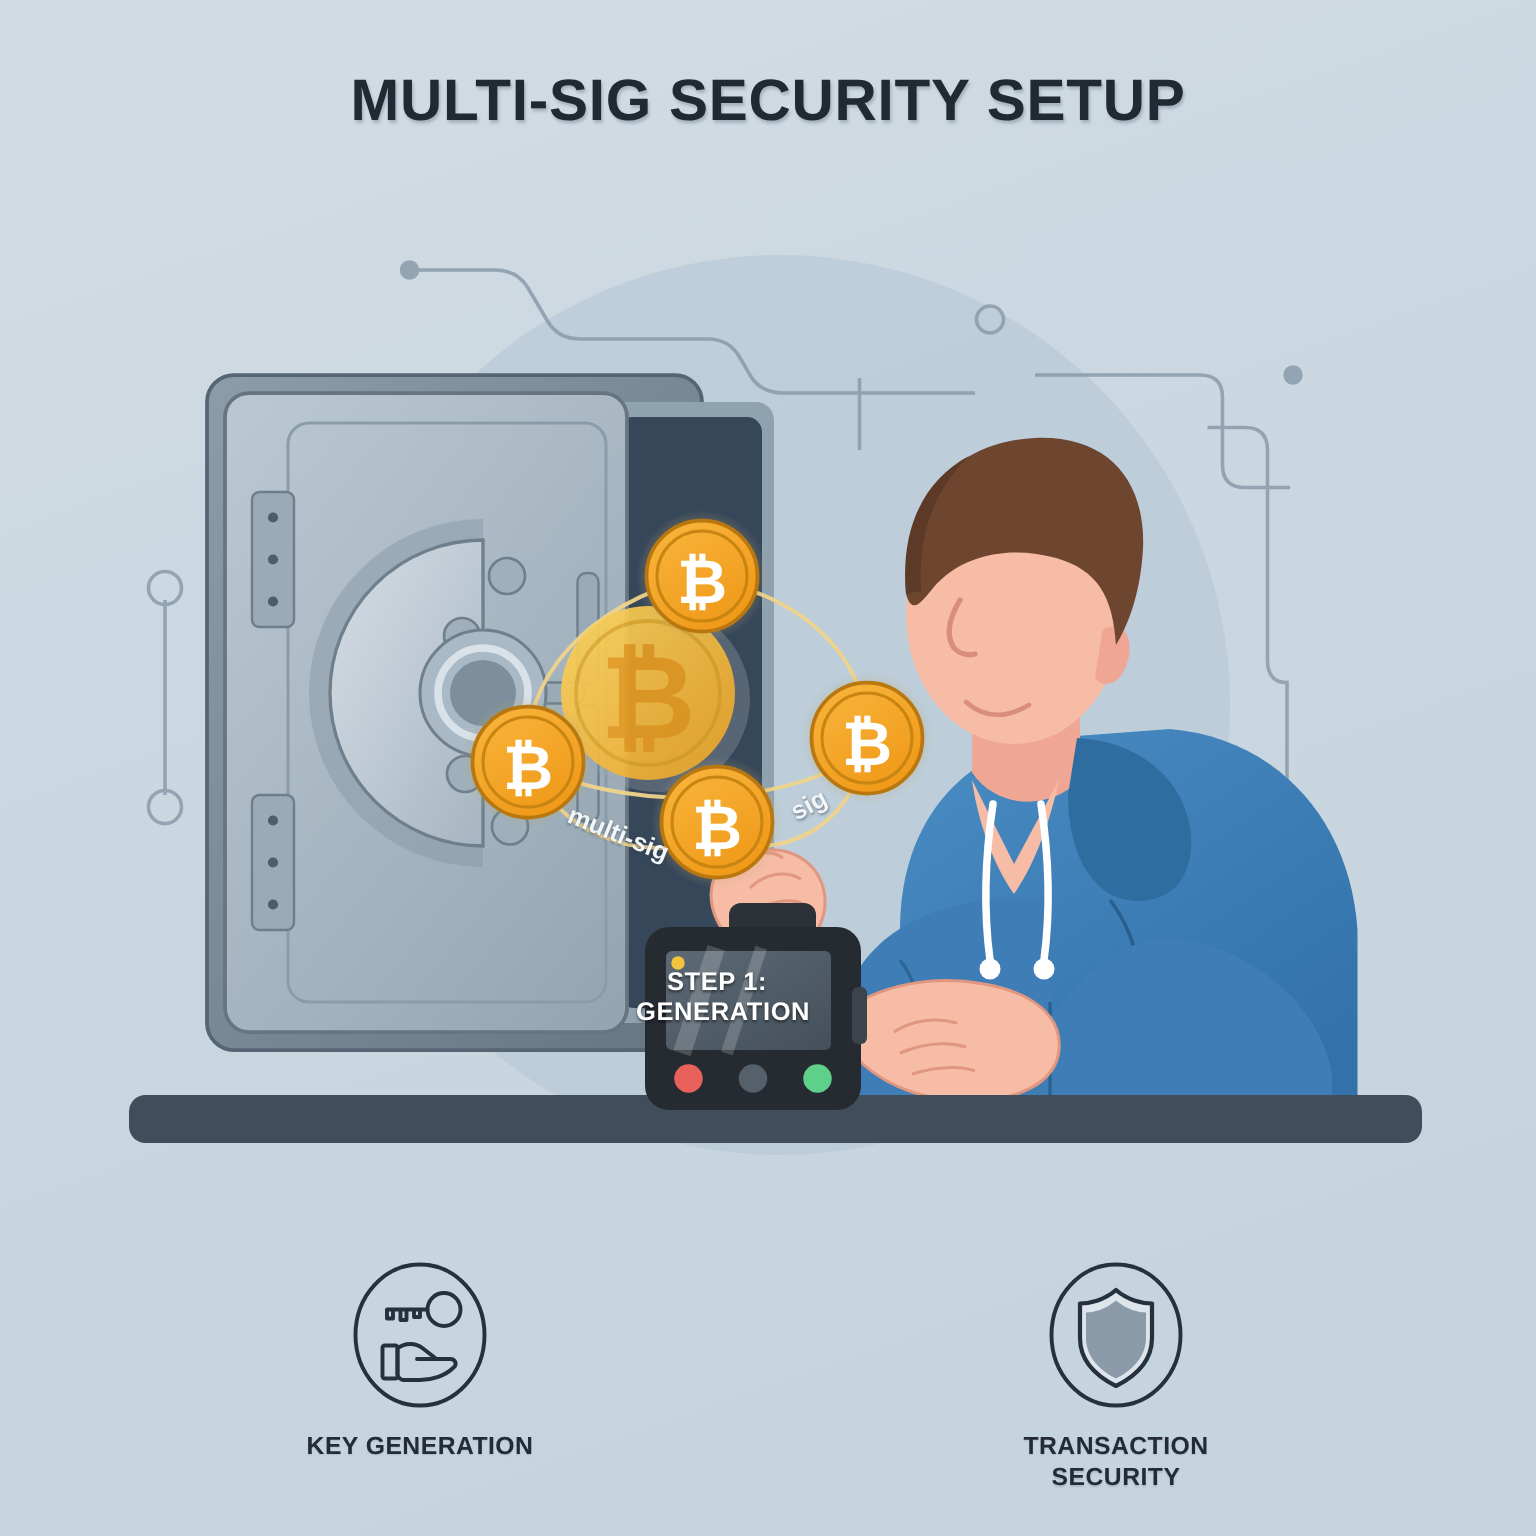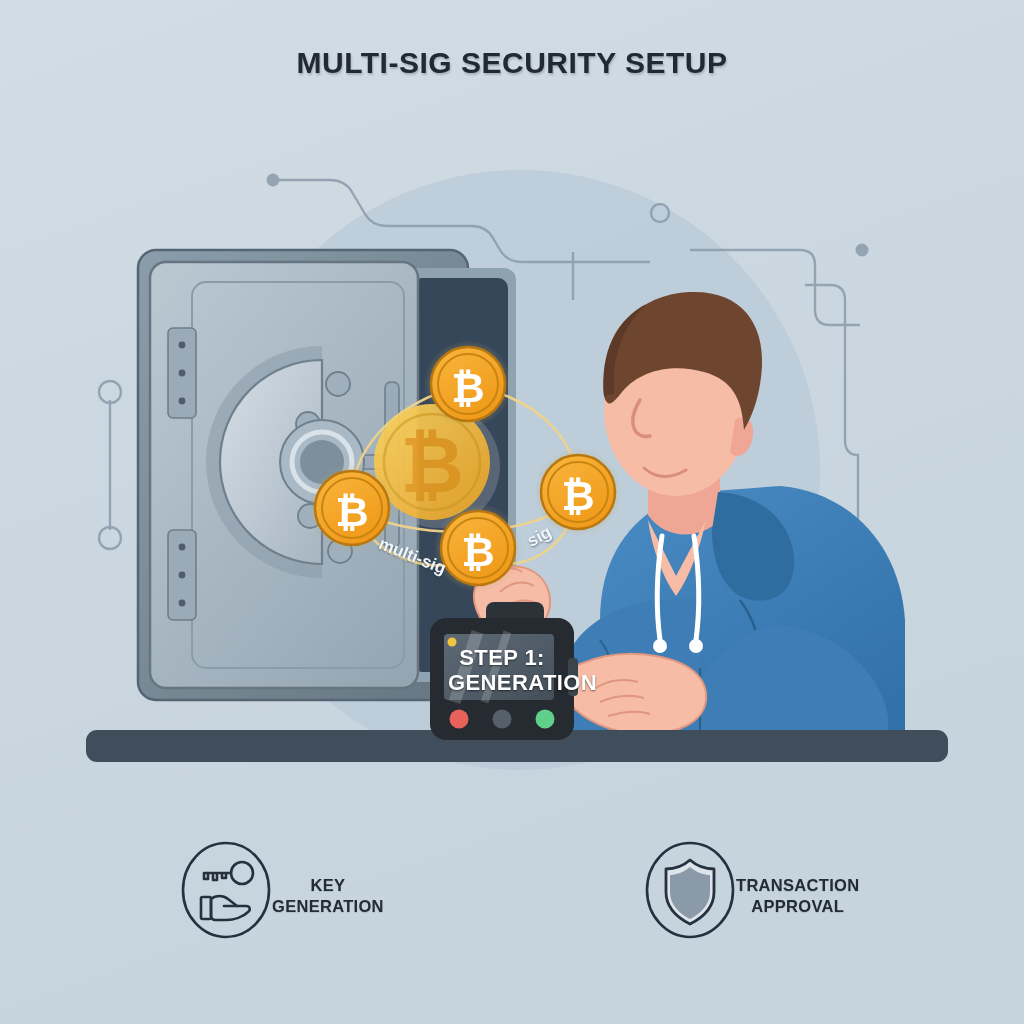--- a/index.html
+++ b/index.html
@@ -15,37 +15,37 @@
     background: linear-gradient(160deg, #cfdae2 0%, #c9d6df 45%, #ccd8e0 100%);
   }
   #art { position: absolute; inset: 0; }
 
   
   .title {
     position: absolute;
     left: 0; top: 46px;
     width: 1024px;
     text-align: center;
-    font-size: 30px;
+    font-size: 39px;
     font-weight: bold;
     letter-spacing: 0.5px;
     color: #212a33;
     text-shadow: 1px 2px 2px rgba(90,105,120,0.35);
     font-family: "Liberation Sans", sans-serif;
     white-space: nowrap;
   }
 
   
   .device-screen-text {
     position: absolute;
-    left: 448px; top: 645px;
+    left: 424px; top: 645px;
     width: 108px;
     text-align: center;
     color: #ffffff;
-    font-size: 22px;
+    font-size: 17px;
     font-weight: bold;
     line-height: 1.15;
     letter-spacing: 0.4px;
     text-shadow: 0 1px 2px rgba(0,0,0,0.55);
     font-family: "Liberation Sans", sans-serif;
     pointer-events: none;
   }
   .device-screen-text span { display: block; }
 
   
@@ -66,21 +66,21 @@
     position: absolute;
     left: 180px; top: 838px;
     width: 664px; height: 176px;
     display: flex;
     justify-content: space-between;
     align-items: flex-start;
   }
   .feature {
     width: 200px;
     display: flex;
-    flex-direction: row;
+    flex-direction: column;
     align-items: center;
   }
   .feature-icon-wrap {
     width: 96px; height: 104px;
     display: flex; align-items: center; justify-content: center;
   }
   .feature-label {
     margin-top: 12px;
     text-align: center;
     font-size: 16.5px;
@@ -356,17 +356,17 @@
     <div class="feature">
       <div class="feature-icon-wrap">
         <svg width="92" height="100" viewBox="0 0 92 100">
           <ellipse cx="46" cy="50" rx="43" ry="47" fill="none" stroke="#263140" stroke-width="2.6"></ellipse>
           <path d="M46,20 C54,27 64,29 70,29 L70,52 C70,68 58,78 46,84
                    C34,78 22,68 22,52 L22,29 C28,29 38,27 46,20 Z" fill="#dde5eb" stroke="#263140" stroke-width="2.8" stroke-linejoin="round"></path>
           <path d="M46,27 C53,33 61,35 66,35 L66,52 C66,65 56,74 46,79
                    C36,74 26,65 26,52 L26,35 C31,35 39,33 46,27 Z" fill="#8b9aa8"></path>
         </svg>
       </div>
-      <div class="feature-label">TRANSACTION APPROVAL</div>
+      <div class="feature-label">TRANSACTION SECURITY</div>
     </div>
 
   </div>
 </div>
 
 </body></html>

